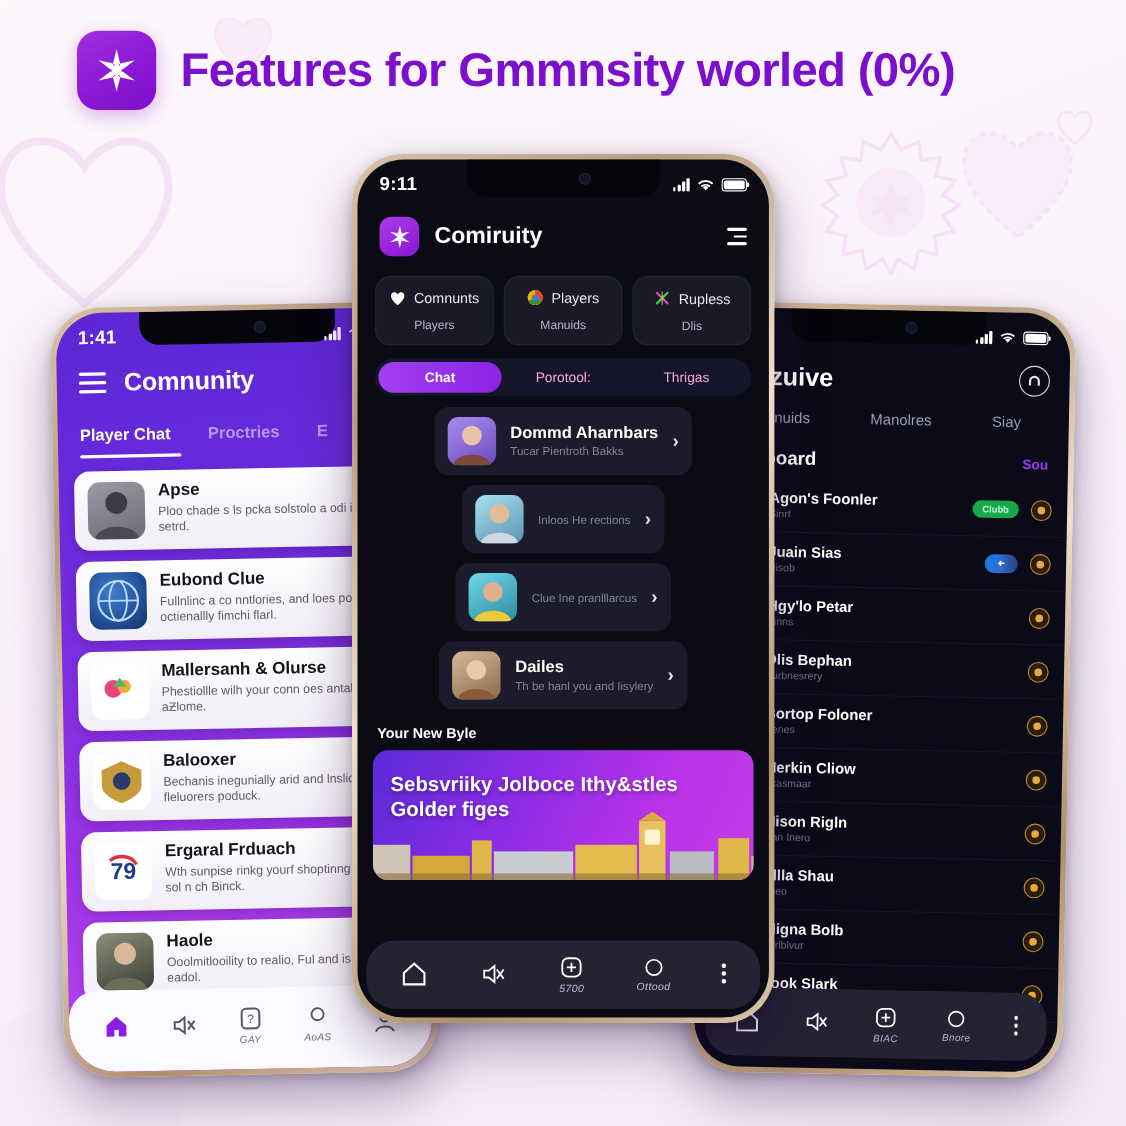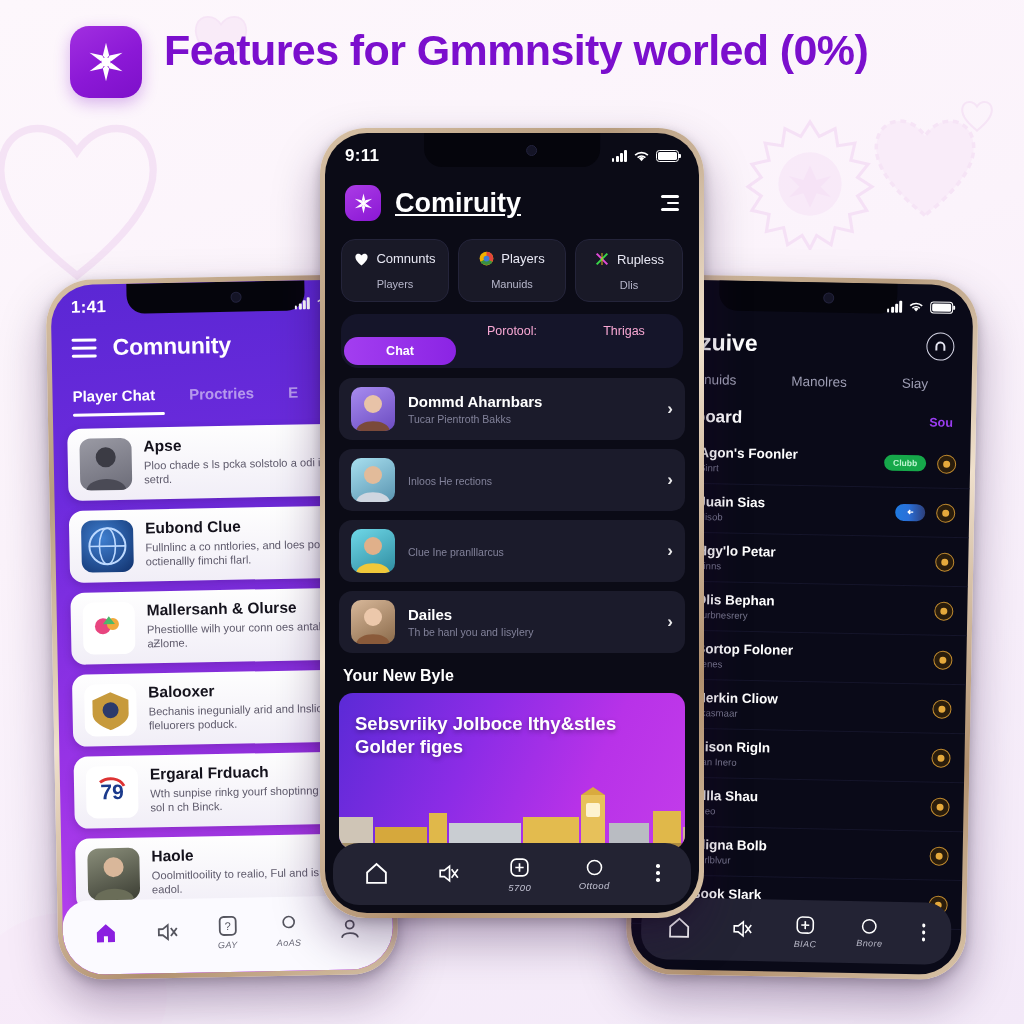--- a/index.html
+++ b/index.html
@@ -19,21 +19,21 @@
   .heart-small-a { left: 190px; top: 10px; width: 62px; height: 58px; opacity: .5; }
   .burst-a { right: 148px; top: 118px; width: 132px; height: 132px; opacity: .55; }
   .heart-right { right: 38px; top: 108px; width: 122px; height: 112px; opacity: .45; }
   .heart-tiny { right: 28px; top: 98px; width: 38px; height: 34px; opacity: .45; }
   .zig-a { right: 52px; top: 300px; width: 96px; height: 40px; opacity: .4; }
   .blob-bl { left: -40px; bottom: -60px; width: 260px; height: 220px; opacity: .35; }
 
   
   .page-header {
     position: absolute; left: 70px; top: 26px; right: 40px; height: 76px;
-    display: flex; gap: 22px; z-index: 6;
+    display: flex; align-items: center; gap: 22px; z-index: 6;
   }
   .brand-logo {
     width: 72px; height: 72px; border-radius: 19px;
     background: linear-gradient(150deg, #a12fe0 0%, #8b18d6 55%, #7d10c9 100%);
     display: flex; align-items: center; justify-content: center;
     box-shadow: 0 5px 16px rgba(130,20,200,.30);
     flex: 0 0 auto;
   }
   .brand-logo svg { width: 44px; height: 44px; }
   .page-title {
@@ -145,53 +145,53 @@
     background: #2a1d0c; display: flex; align-items: center; justify-content: center; flex: 0 0 auto; }
   .coin i { width: 7px; height: 7px; border-radius: 50%; background: #e5a93c; display: block; }
   .dark-nav {
     position: absolute; left: 10px; right: 10px; bottom: 10px; height: 62px;
     background: #232334; border-radius: 26px;
     display: flex; align-items: center; justify-content: space-around; padding: 0 6px;
   }
   .dark-nav .lbl { font-size: 9px; color: #b9b9c8; letter-spacing: .4px; }
 
   
-  #phone-center { left: 320px; top: 128px; width: 384px; height: 790px; z-index: 4; }
+  #phone-center { left: 320px; top: 140px; width: 384px; height: 790px; z-index: 4; }
   #phone-center .screen { background: #0b0b16; }
   #phone-center .notch { width: 47%; height: 34px; }
   .cp-header { display: flex; align-items: center; gap: 14px; padding: 6px 20px 0; }
   .cp-logo { width: 36px; height: 36px; border-radius: 11px;
     background: linear-gradient(150deg,#ab3ce6 0%, #8a17d4 100%);
     display: flex; align-items: center; justify-content: center; flex: 0 0 auto; }
   .cp-logo svg { width: 23px; height: 23px; }
-  .cp-title { color: #fff; font-size: 27px; font-weight: bold; flex: 1; text-decoration: underline; }
+  .cp-title { color: #fff; font-size: 21px; font-weight: bold; flex: 1; }
   .hamb-right { display: flex; flex-direction: column; gap: 4px; align-items: flex-end; }
   .hamb-right span { display: block; height: 2.4px; background: #fff; border-radius: 2px; }
   .hamb-right span:nth-child(1){width:18px}.hamb-right span:nth-child(2){width:12px}
   .hamb-right span:nth-child(3){width:18px}
   .cp-cards { display: flex; gap: 9px; padding: 18px 16px 0; }
   .cp-card { flex: 1; background: #191927; border: 1px solid #24243a; border-radius: 14px;
     padding: 11px 10px 10px; text-align: center; }
   .cp-card-top { display: flex; align-items: center; justify-content: center; gap: 7px; }
   .cp-card-label { color: #e8e8f4; font-size: 13px; }
   .cp-card-sub { color: #b7b7cb; font-size: 11px; margin-top: 12px; }
   .cp-tabs { display: flex; margin: 12px 16px 0; background: #15152a; border-radius: 17px; padding: 3px; }
   .cp-tab { flex: 1; text-align: center; padding: 7px 0; font-size: 12.5px; color: #f9a8d4; border-radius: 15px; }
-  .cp-tab.active { background: linear-gradient(90deg,#a33ef0, #8b24e4); color: #fff; font-weight: bold; margin-top: 20px; }
-  .cp-list { padding: 10px 14px 0; display: flex; flex-direction: column; gap: 9px; }
+  .cp-tab.active { background: linear-gradient(90deg,#a33ef0, #8b24e4); color: #fff; font-weight: bold; }
+  .cp-list { padding: 10px 14px 0; display: flex; flex-direction: column; gap: 9px; align-items: center; }
   .cp-row { background: #1b1b2b; border-radius: 13px; padding: 9px 12px;
     display: flex; align-items: center; gap: 13px; }
   .cp-av { width: 44px; height: 44px; border-radius: 10px; flex: 0 0 auto; overflow: hidden; }
   .cp-rinfo { flex: 1; min-width: 0; }
   .cp-rname { color: #fff; font-size: 15px; font-weight: bold; line-height: 1.15; }
   .cp-rsub { color: #82829a; font-size: 10.5px; margin-top: 2px; }
   .chev { color: #fff; font-size: 17px; font-weight: bold; opacity: .9; }
-  .cp-sect { color: #fff; font-size: 16px; font-weight: bold; padding: 14px 18px 0; }
+  .cp-sect { color: #fff; font-size: 13px; font-weight: bold; padding: 14px 18px 0; }
   .cp-banner {
-    margin: 8px 14px 0; height: 156px; border-radius: 14px; overflow: hidden; position: relative;
+    margin: 8px 14px 0; height: 118px; border-radius: 14px; overflow: hidden; position: relative;
     background: linear-gradient(115deg,#5b2ad6 0%, #8c2ce6 38%, #b832e8 70%, #c33cea 100%);
   }
   .cp-banner .btext { position: absolute; left: 16px; top: 20px; right: 16px;
     color: #fff; font-size: 18.5px; font-weight: bold; line-height: 1.22;
     text-shadow: 0 2px 5px rgba(0,0,0,.35); }
   .skyline { position: absolute; left: 0; right: 0; bottom: 0; height: 62px; }
   .cp-nav {
     position: absolute; left: 8px; right: 8px; bottom: 8px; height: 62px;
     background: #232333; border-radius: 26px;
     display: flex; align-items: center; justify-content: space-around; padding: 0 8px;

